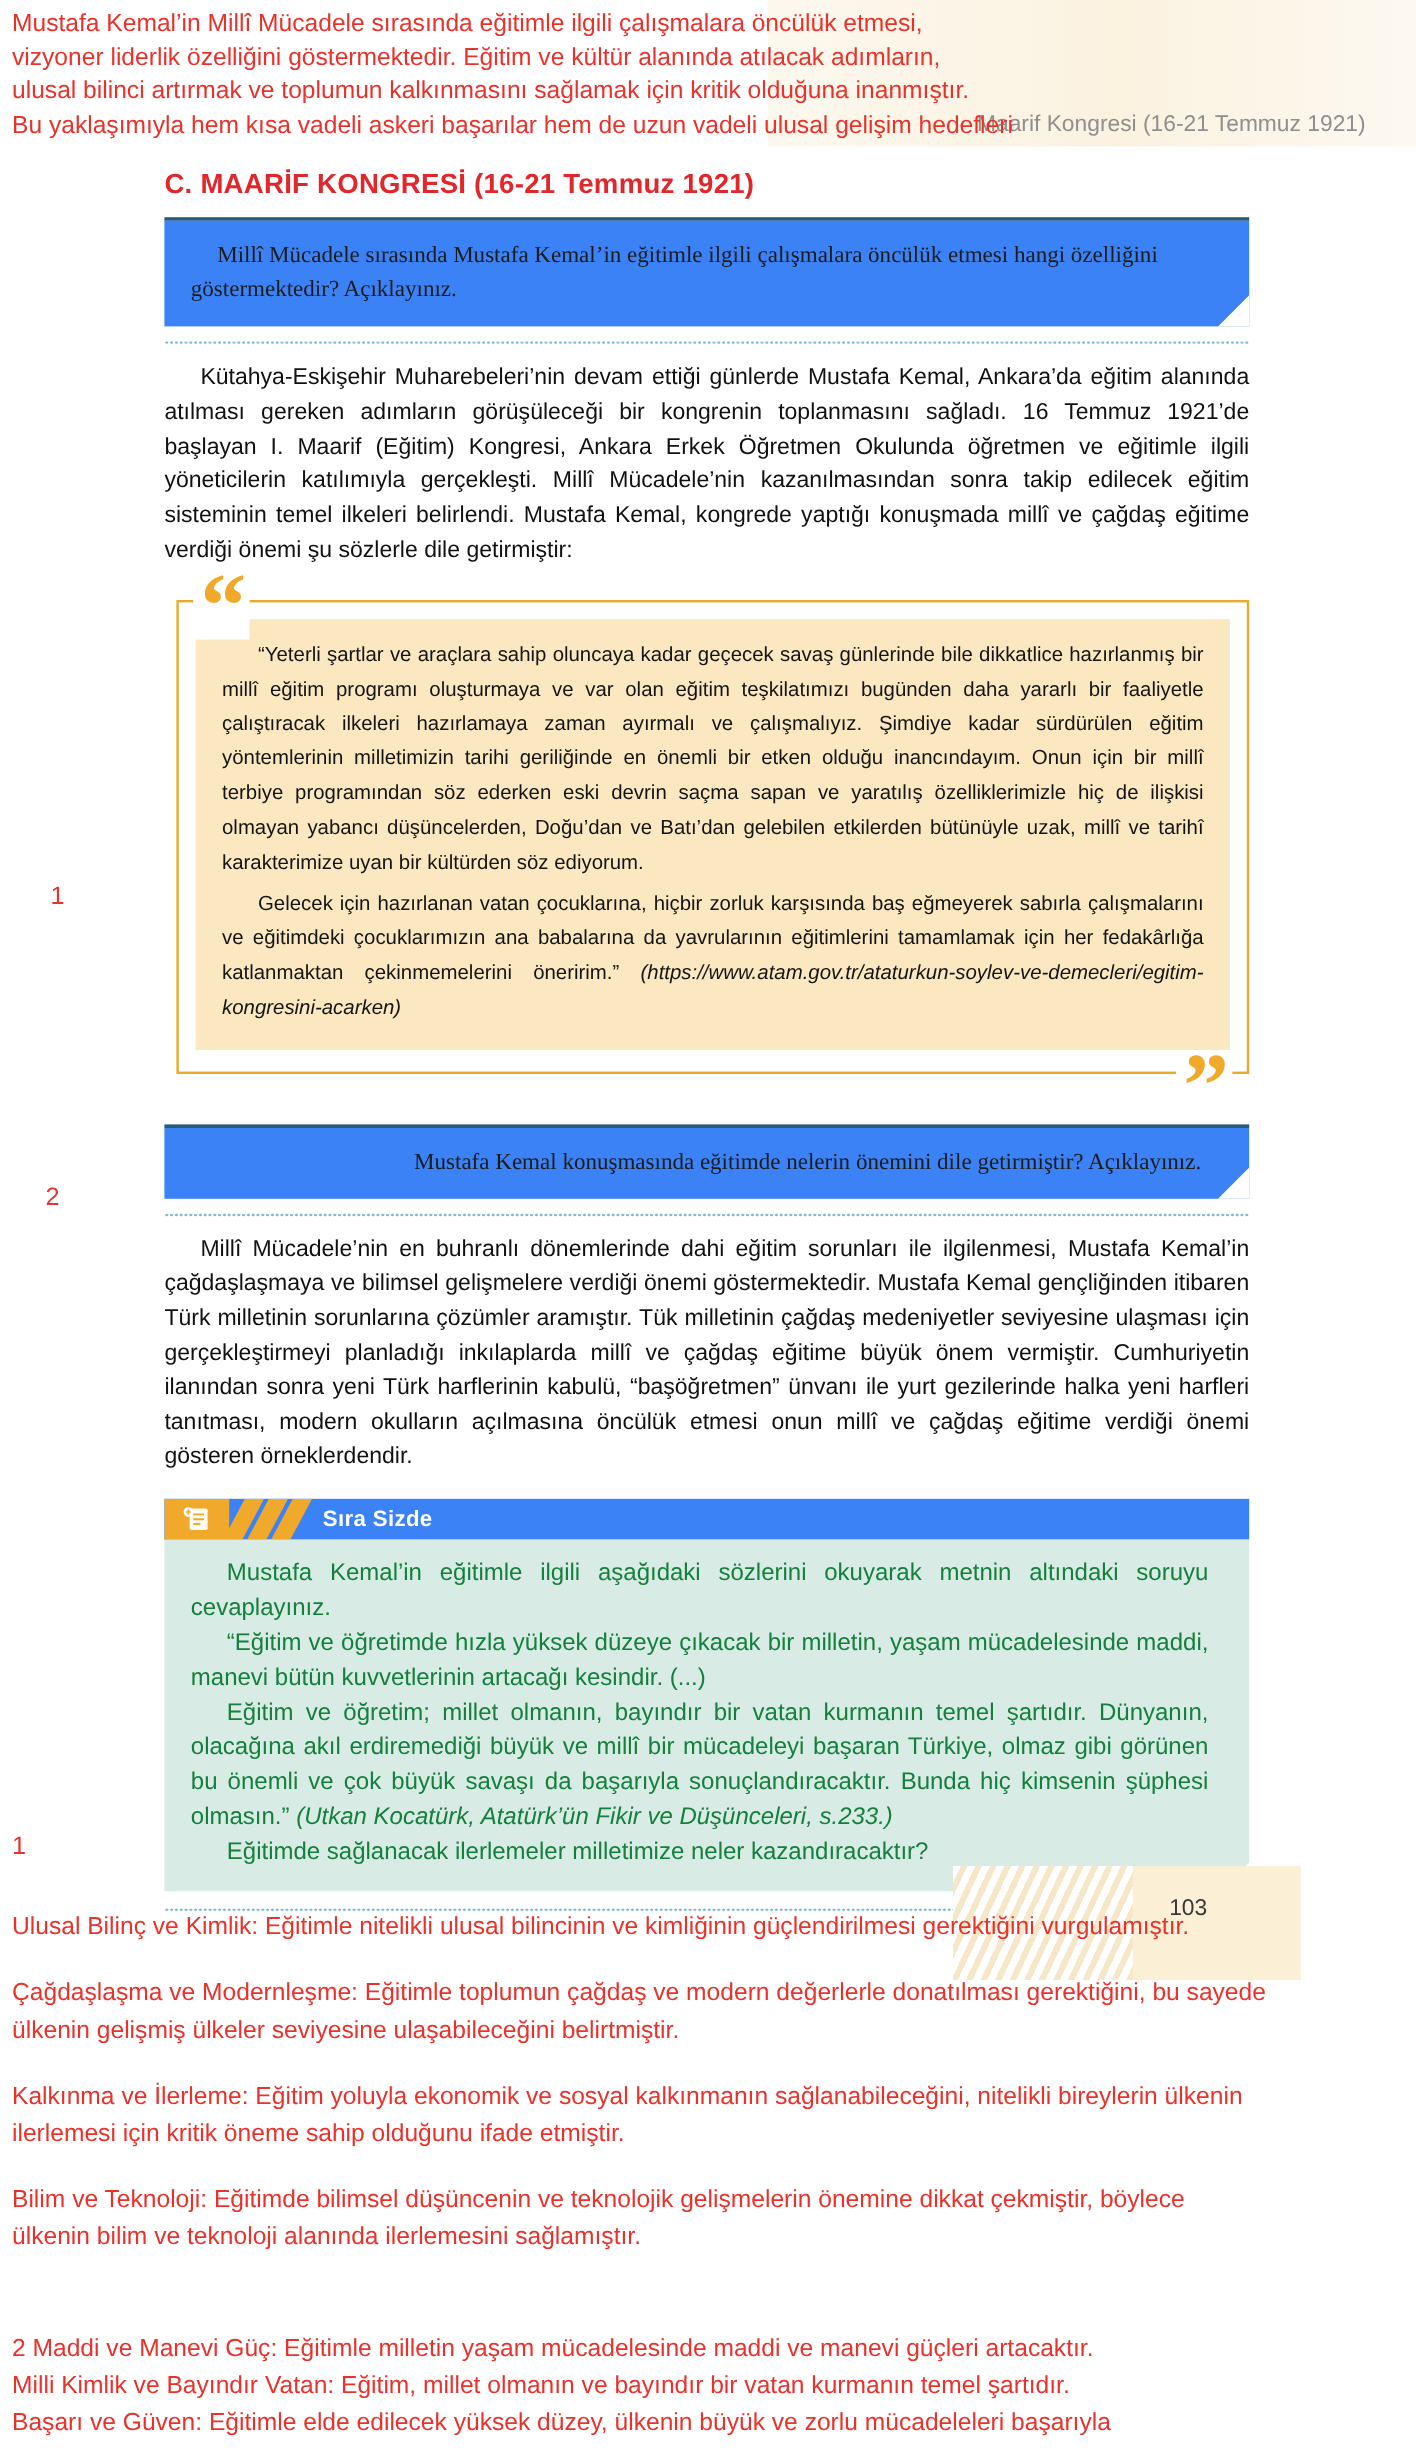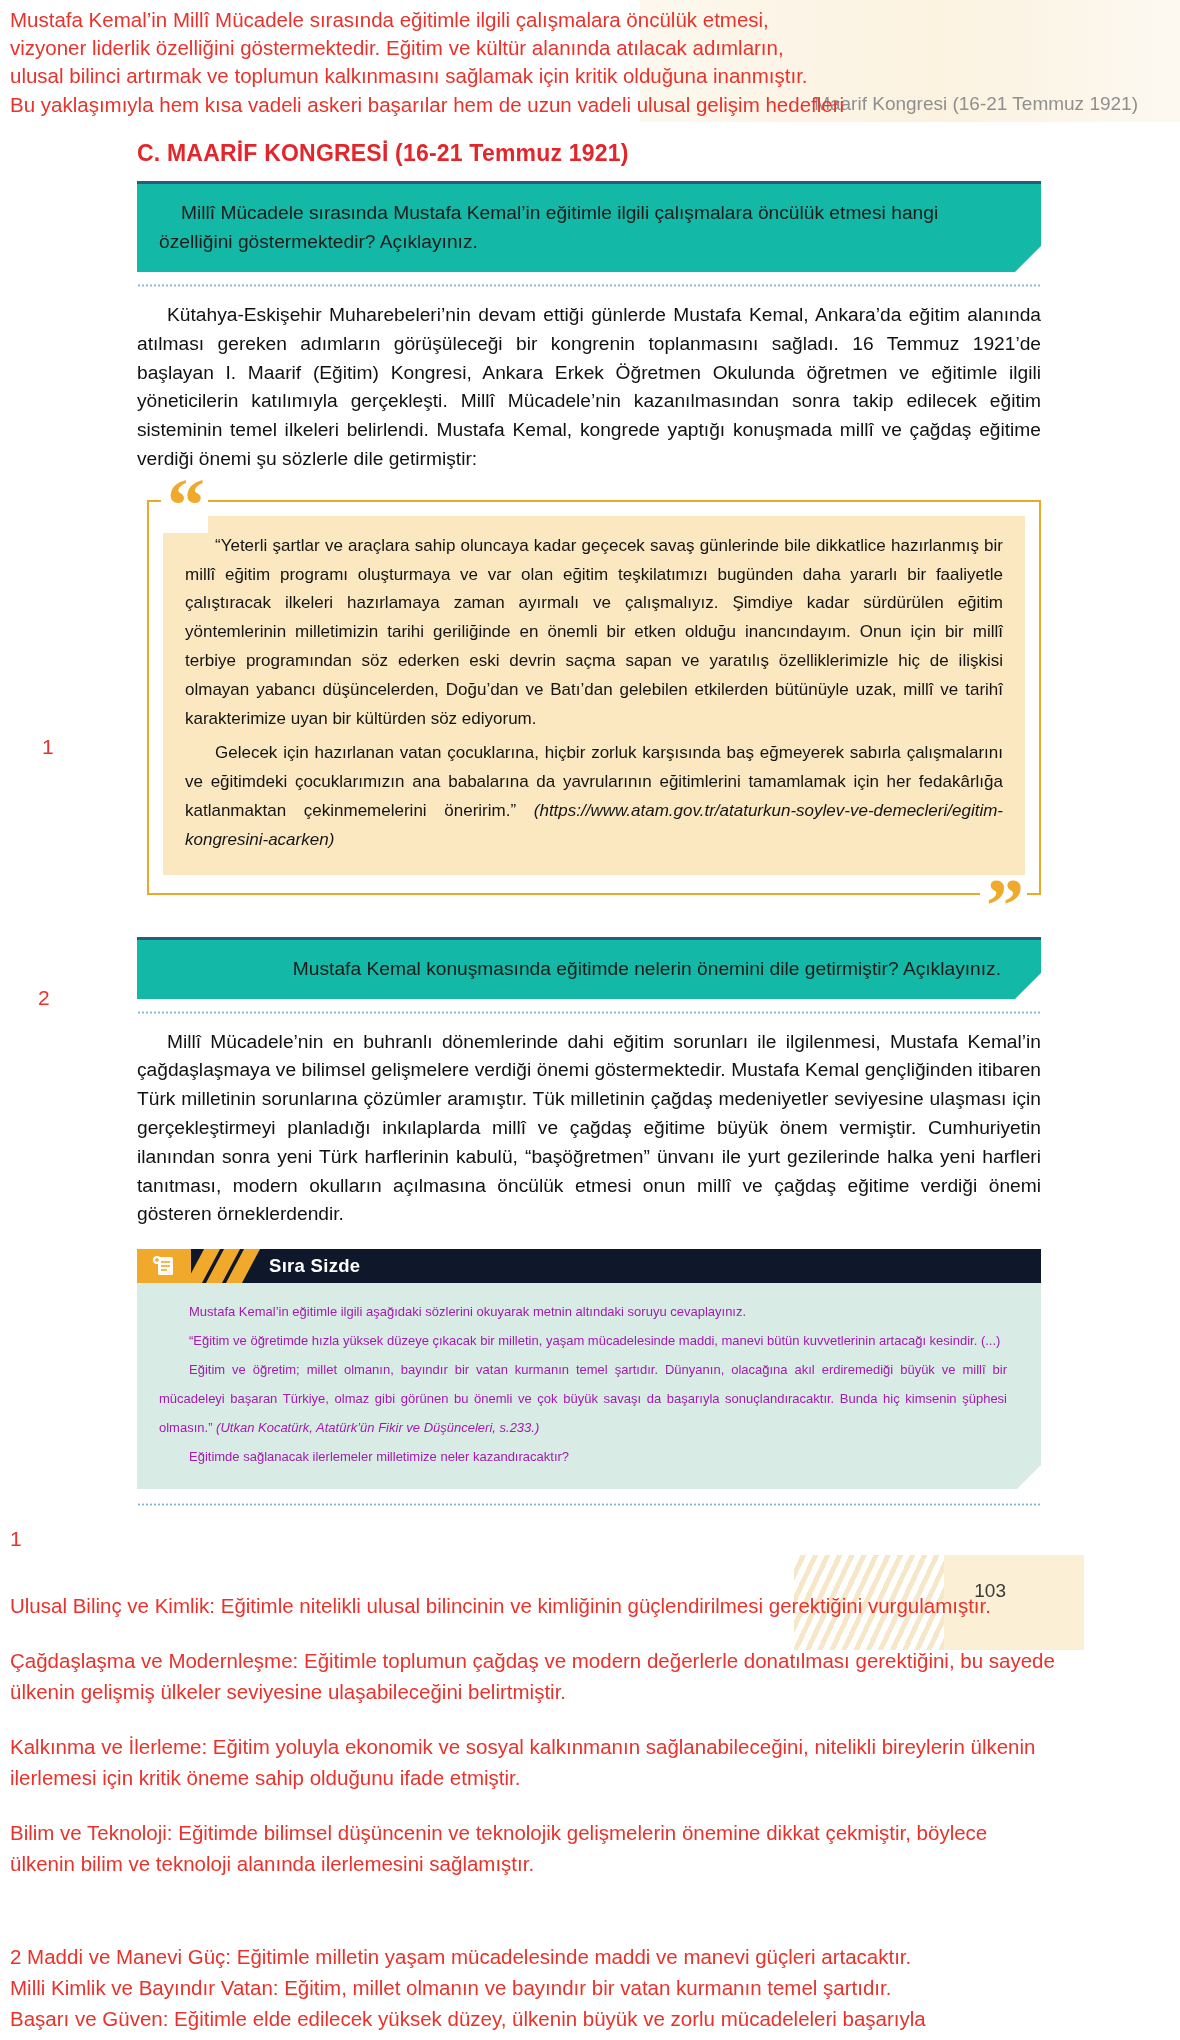--- a/index.html
+++ b/index.html
@@ -74,26 +74,27 @@
 
   
   .qblock { position: relative; margin-bottom: 6px; }
   .qblock-topline {
     height: 3px;
     background: #2a5b7a;
     width: 100%;
   }
   .qbox {
     position: relative;
-    background: #14b8a6;
+    background: #3b82f6;
     padding: 14px 40px 16px 22px;
     font-size: 19.2px;
     line-height: 29px;
     color: #1b1b1b;
     text-indent: 22px;
+    font-family: Liberation Serif, serif;
   }
   .qbox.no-indent { text-indent: 0; text-align: right; }
   .qbox::after {
     content: "";
     position: absolute;
     right: 0; bottom: 0;
     border-style: solid;
     border-width: 0 0 26px 26px;
     border-color: transparent transparent #ffffff transparent;
   }
@@ -148,21 +149,21 @@
     letter-spacing: -3px;
     user-select: none;
   }
   .qmark.open { top: -24px; left: 12px; background: #fff; padding: 0 6px; }
   .qmark.close { bottom: -40px; right: 12px; background: #fff; padding: 0 6px; }
 
   
   .sira-header {
     position: relative;
     height: 34px;
-    background: #0f172a;
+    background: #3b82f6;
     display: flex;
     align-items: center;
     margin-top: 20px;
     overflow: hidden;
   }
   .sira-iconbox {
     position: absolute;
     left: 0; top: 0;
     width: 54px; height: 34px;
     background: #f0a92a;
@@ -185,23 +186,23 @@
     margin-left: 132px;
     color: #ffffff;
     font-size: 18.5px;
     font-weight: bold;
     letter-spacing: 0.3px;
   }
   .sira-body {
     position: relative;
     background: #d8ebe4;
     padding: 14px 34px 18px 22px;
-    font-size: 13px;
+    font-size: 20px;
     line-height: 29px;
-    color: #a21caf;
+    color: #15803d;
   }
   .sira-body p {
     margin: 0;
     text-indent: 30px;
     text-align: justify;
   }
   .sira-body::after {
     content: "";
     position: absolute;
     right: 0; bottom: 0;

